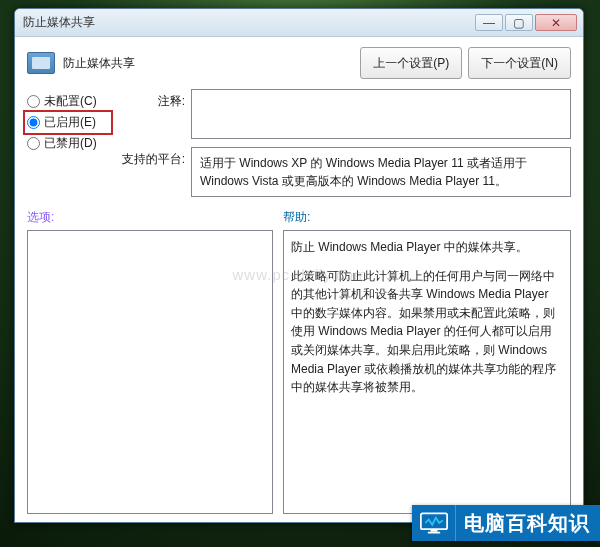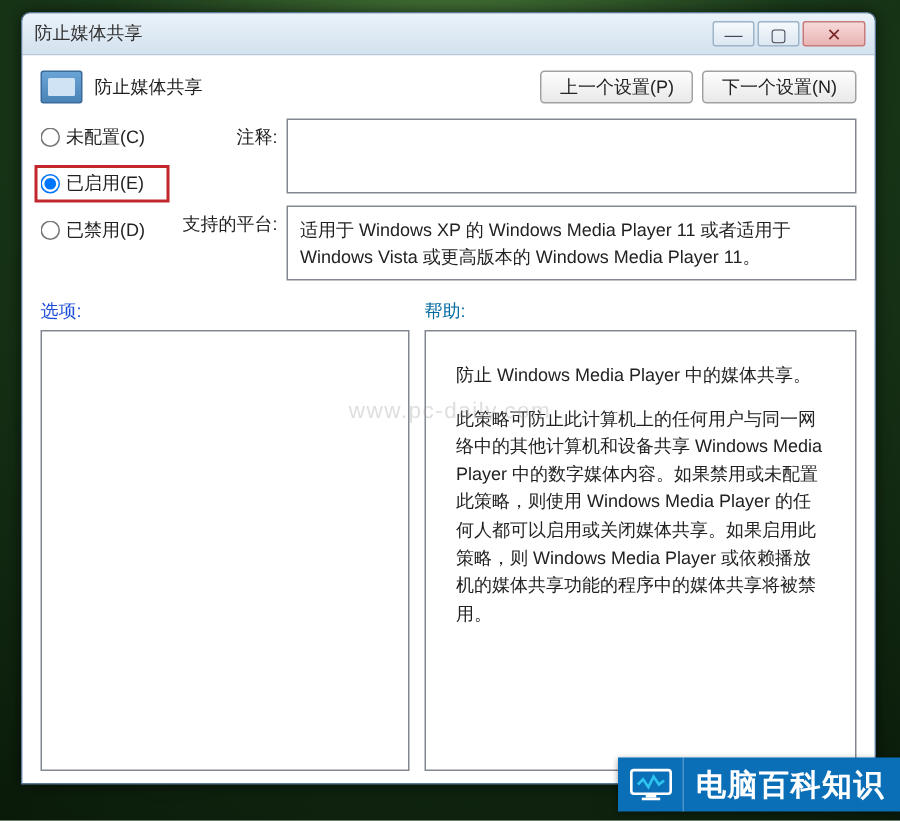--- a/index.html
+++ b/index.html
@@ -62,38 +62,38 @@
     border: 1px solid #3a6a9a;
     border-radius: 2px;
     position: relative;
   }
   .header-icon::after{
     content:""; position:absolute; inset:4px; background:#cfe3f4; border-radius:1px;
   }
   .header-title { flex: 1; color: #222; }
   .nav-buttons { display:flex; gap:6px; }
   .std-btn {
-    height: 22px;
+    height: 32px;
     padding: 0 12px;
     background: linear-gradient(#fdfdfd,#e9e9e9);
     border: 1px solid #a0a0a0;
     border-radius: 3px;
     display: inline-flex; align-items: center; justify-content: center;
     color: #222;
     cursor: default;
   }
 
   .body-grid {
     display: grid;
     grid-template-columns: 86px 66px 1fr;
     column-gap: 6px;
     row-gap: 8px;
     align-items: start;
   }
-  .radio-col { display:flex; flex-direction:column; gap:10px; padding-top:4px; }
+  .radio-col { display:flex; flex-direction:column; gap:0; padding-top:4px; }
   .radio-item { display:flex; align-items:center; gap:4px; color:#222; }
   .radio-item input { margin:0; }
   .enabled-hl { border: 2px solid #c2272d; padding: 2px 4px 2px 2px; margin-left:-4px; }
   .field-label { color:#222; text-align:right; padding-top:4px; }
   .note-box {
     height: 50px;
     border: 1px solid #828790;
     background: #fff;
     padding: 4px;
     resize: none;
@@ -106,33 +106,33 @@
     line-height: 1.5;
     color: #222;
     min-height: 40px;
   }
 
   .mid-labels {
     display:flex;
     margin-top: 12px;
     margin-bottom: 4px;
   }
-  .mid-labels .lbl-left { width: 256px; color:#1d4ed8; }
+  .mid-labels .lbl-left { width: 256px; color:#8b5cf6; }
   .mid-labels .lbl-right { flex:1; color:#0369a1; }
 
   .lower {
     flex: 1;
     display:flex;
     gap: 10px;
     min-height: 0;
   }
   .options-box, .help-box {
     border: 1px solid #828790;
     background: #fff;
-    padding: 20px;
+    padding: 7px;
     overflow: auto;
   }
   .options-box { width: 246px; }
   .help-box { flex:1; line-height:1.55; color:#222; }
   .help-box p { margin: 0 0 10px 0; }
 
   
   .watermark {
     position: absolute;
     left: 50%; top: 50%;

